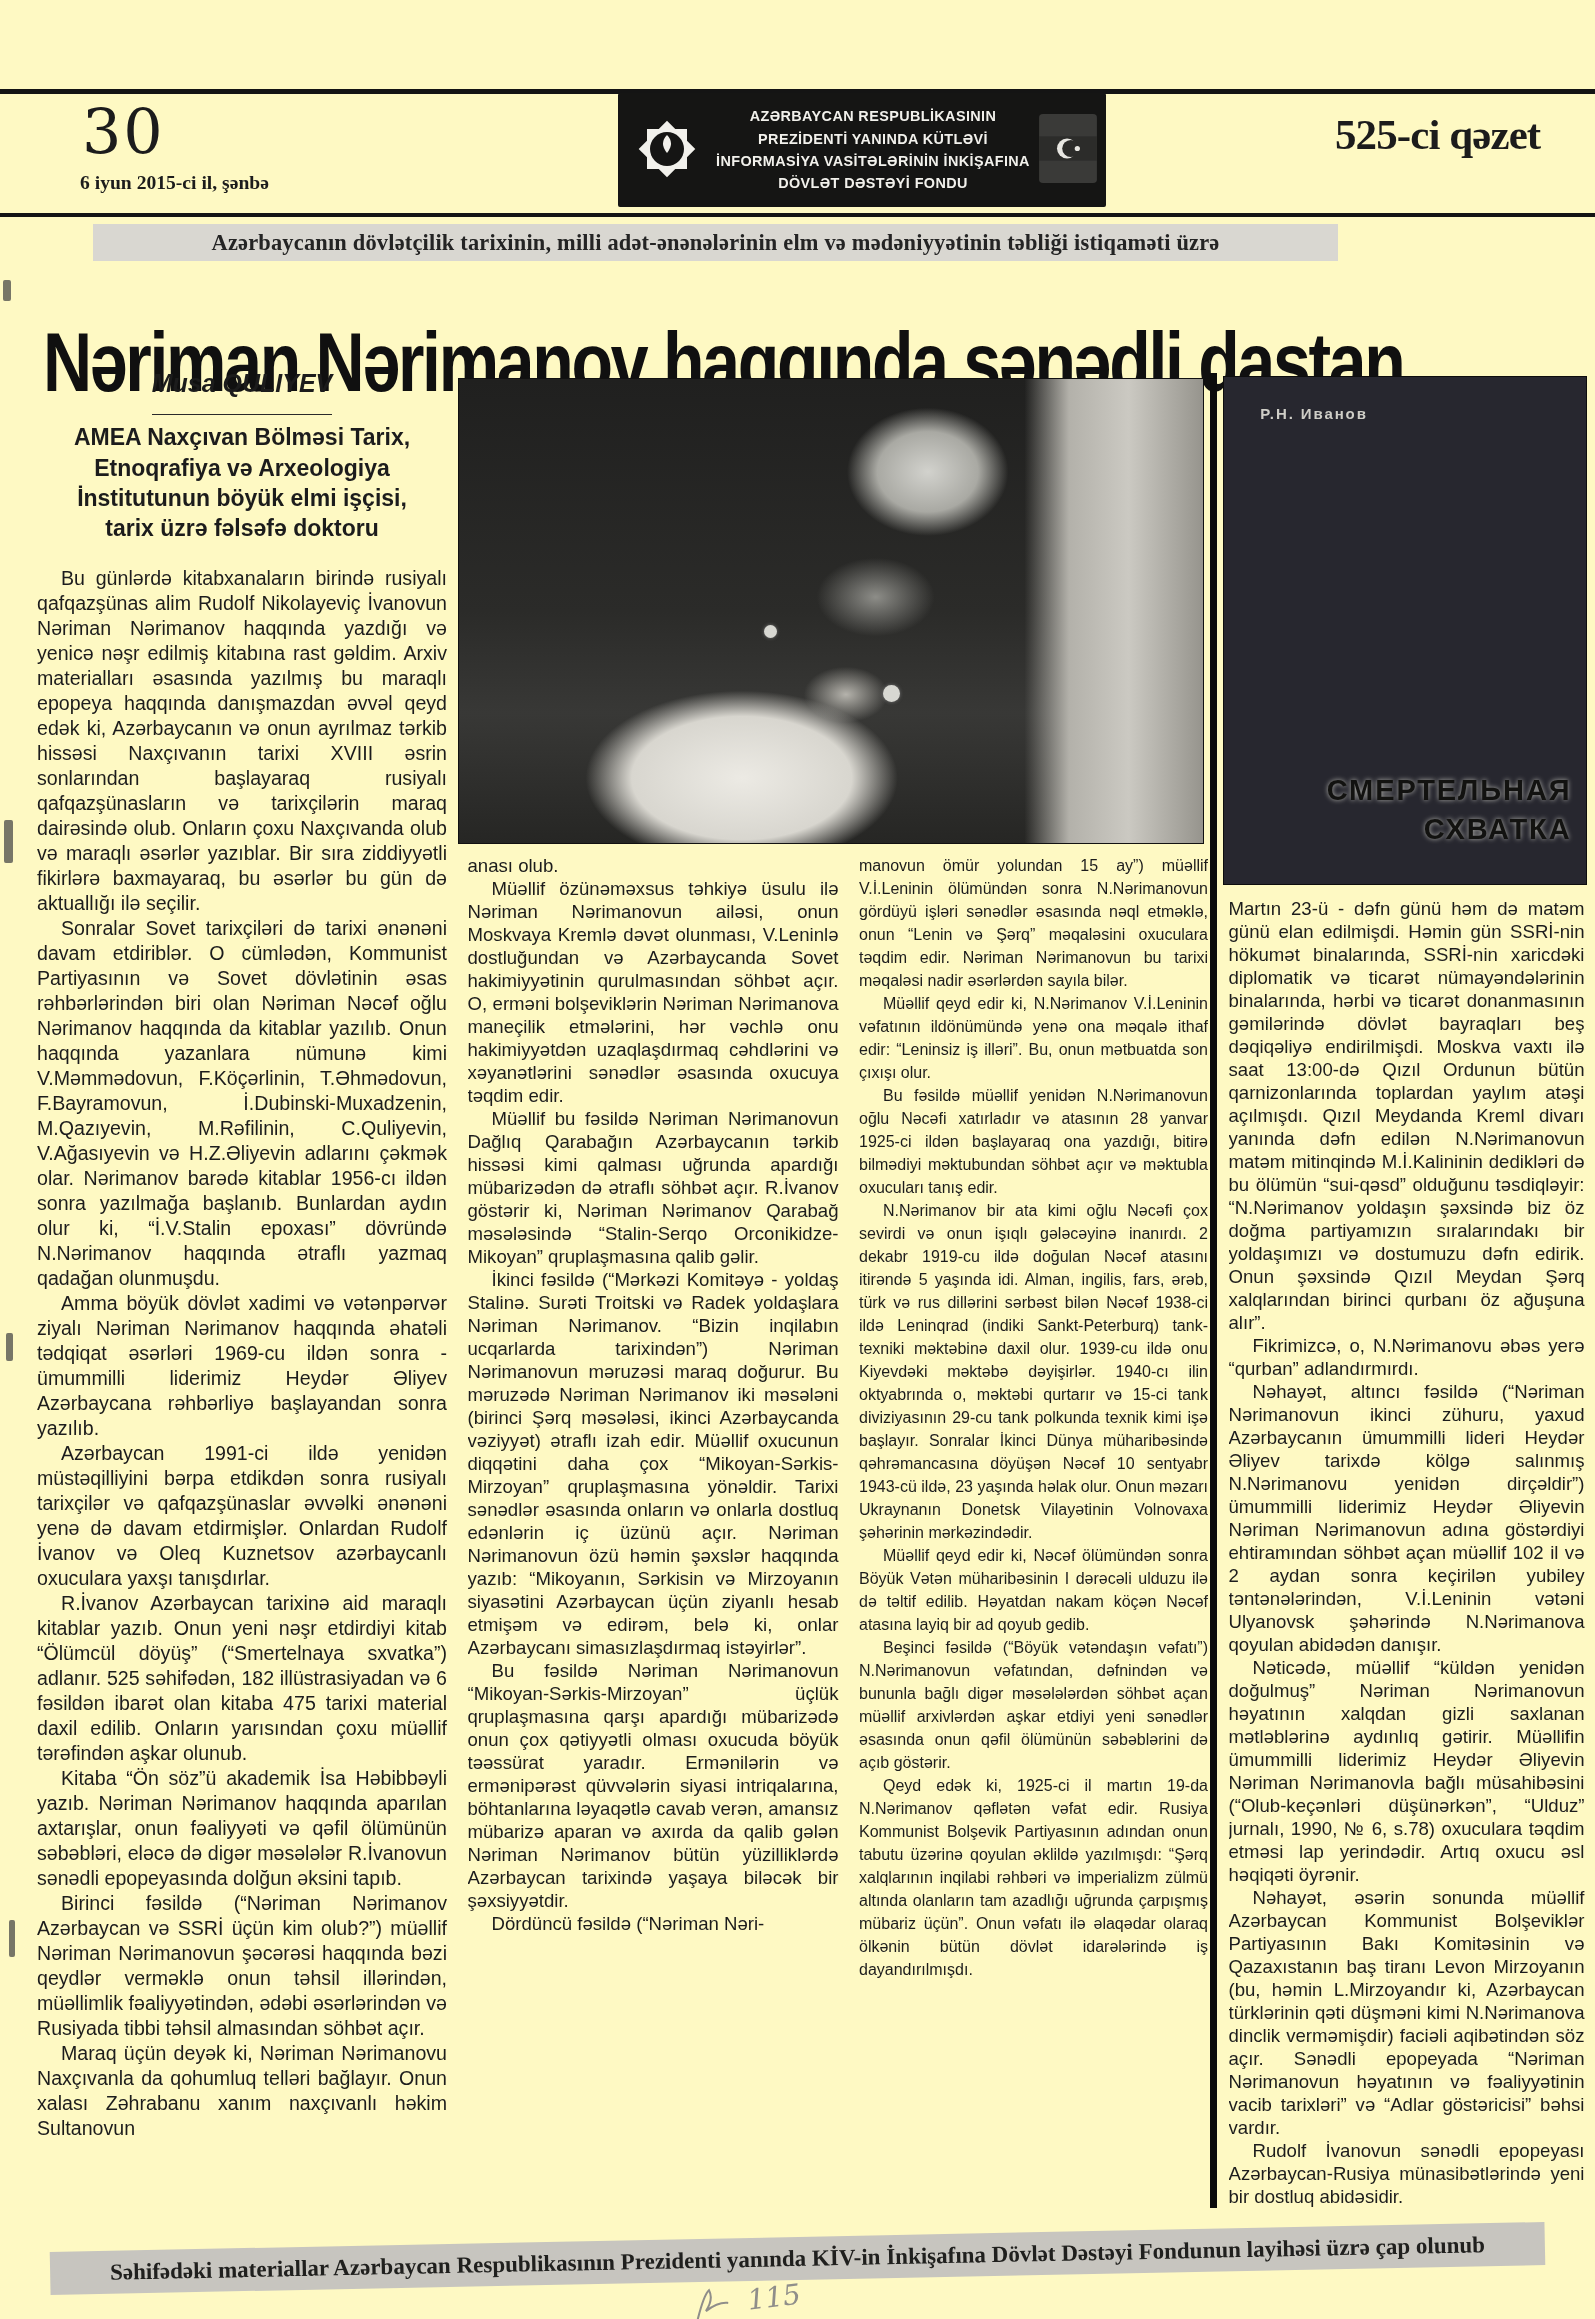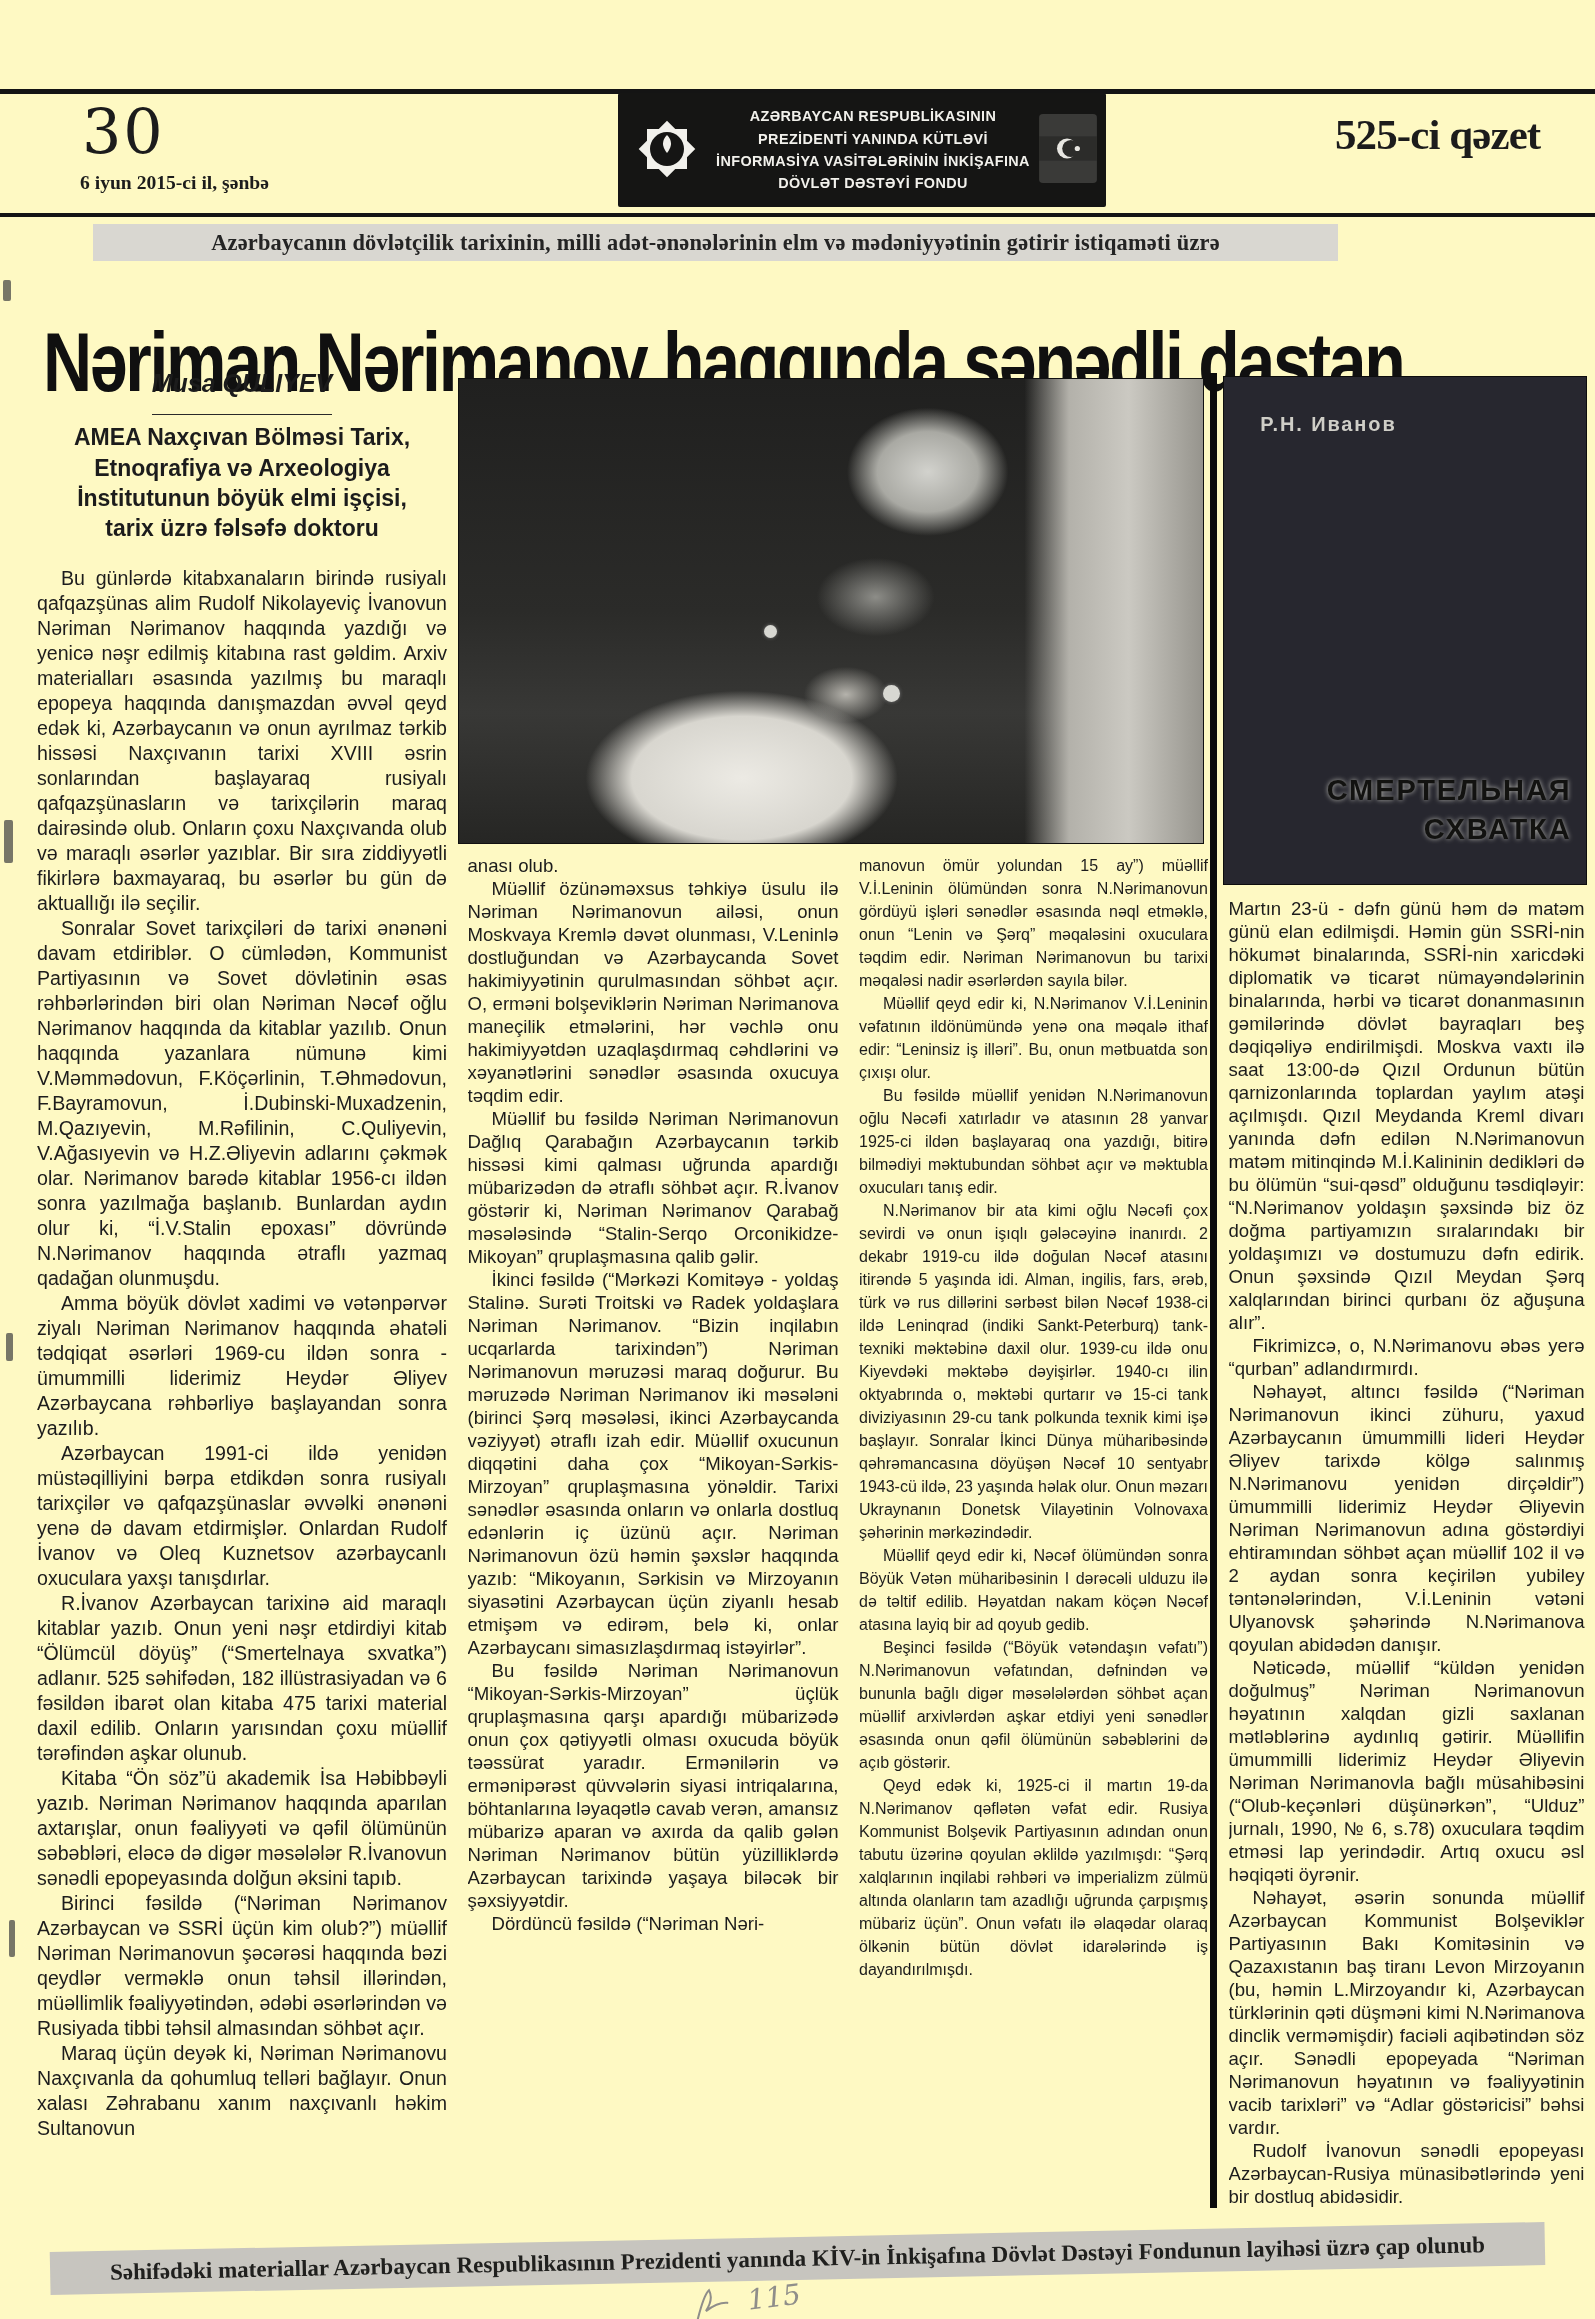--- a/index.html
+++ b/index.html
@@ -75,21 +75,21 @@
       radial-gradient(circle 24px at 18% 48%, #9a9992 0%, rgba(0,0,0,0) 80%),
       radial-gradient(circle 24px at 13% 62%, #a8a7a0 0%, rgba(0,0,0,0) 80%),
       radial-gradient(circle 22.4px at 19% 73%, #94938c 0%, rgba(0,0,0,0) 80%),
       radial-gradient(circle 20.5px at 15% 85%, #89888one 0%, rgba(0,0,0,0) 80%),
       radial-gradient(circle 32px at 77% 15%, #c4c3bc 0%, rgba(0,0,0,0) 78%),
       radial-gradient(circle 28px at 57% 12%, #8f8e87 0%, rgba(0,0,0,0) 78%),
       radial-gradient(circle 30px at 82% 72%, #8a8982 0%, rgba(0,0,0,0) 78%),
       linear-gradient(180deg, #34343one 0%, #232321 60%, #2c2c2a 100%);
     background-color:#27272f;
   }
-  #book-cover .cover-author{position:absolute;left:10%;top:5.5%;font-size:20px;font-weight:700;letter-spacing:1.9px;color:#cfcec7;margin-top:8px;}
+  #book-cover .cover-author{position:absolute;left:10%;top:5.5%;font-size:15px;font-weight:700;letter-spacing:1.9px;color:#cfcec7;}
   #book-cover .cover-title{position:absolute;left:6%;right:4%;bottom:7%;text-align:right;font-weight:800;font-size:29px;line-height:1.35;letter-spacing:1.9px;color:#121210;text-shadow:0 0 5.6px rgba(220,220,210,.8);}
   #fold-line{position:absolute;left:1173px;top:5.6px;width:6.5px;height:1835px;background:#0b0b0b;}
   
   #footer-bar{
     position:absolute;left:50px;top:2237px;width:1495px;height:43px;background:#c7c5bf;
     transform:rotate(-1.15deg);display:flex;align-items:center;justify-content:center;
   }
   #footer-bar .t{font-family:"Liberation Serif",serif;font-weight:700;font-size:23px;color:#20201e;white-space:nowrap;}
   #handwritten{position:absolute;left:692px;top:2282px;color:#8f8e8a;transform:rotate(-7deg);font-family:"DejaVu Serif",serif;font-style:italic;font-size:28px;display:flex;align-items:center;gap:5.6px;}
   
@@ -128,21 +128,21 @@
         <circle cx="17" cy="18.5" r="4.6" fill="#2c2c2a"></circle>
         <circle cx="20.5" cy="18.5" r="1.4" fill="#e8e7e2"></circle>
       </svg>
     </span>
   </div>
 
   <div id="issue-number">525-ci qəzet</div>
   <div id="rule-mid" class="rule"></div>
 
   <div id="subtitle-bar">
-    <span class="t">Azərbaycanın dövlətçilik tarixinin, milli adət-ənənələrinin elm və mədəniyyətinin gətirir istiqaməti üzrə</span>
+    <span class="t">Azərbaycanın dövlətçilik tarixinin, milli adət-ənənələrinin elm və mədəniyyətinin təbliği istiqaməti üzrə</span>
   </div>
   <h1 id="headline">Nəriman Nərimanov haqqında sənədli dastan</h1>
 
   <div id="body-row">
 
     <div id="col1" class="col">
       <div id="byline">
         <div class="author">Musa QULIYEV</div>
         <div class="affil">AMEA Naxçıvan Bölməsi Tarix,
 Etnoqrafiya və Arxeologiya

